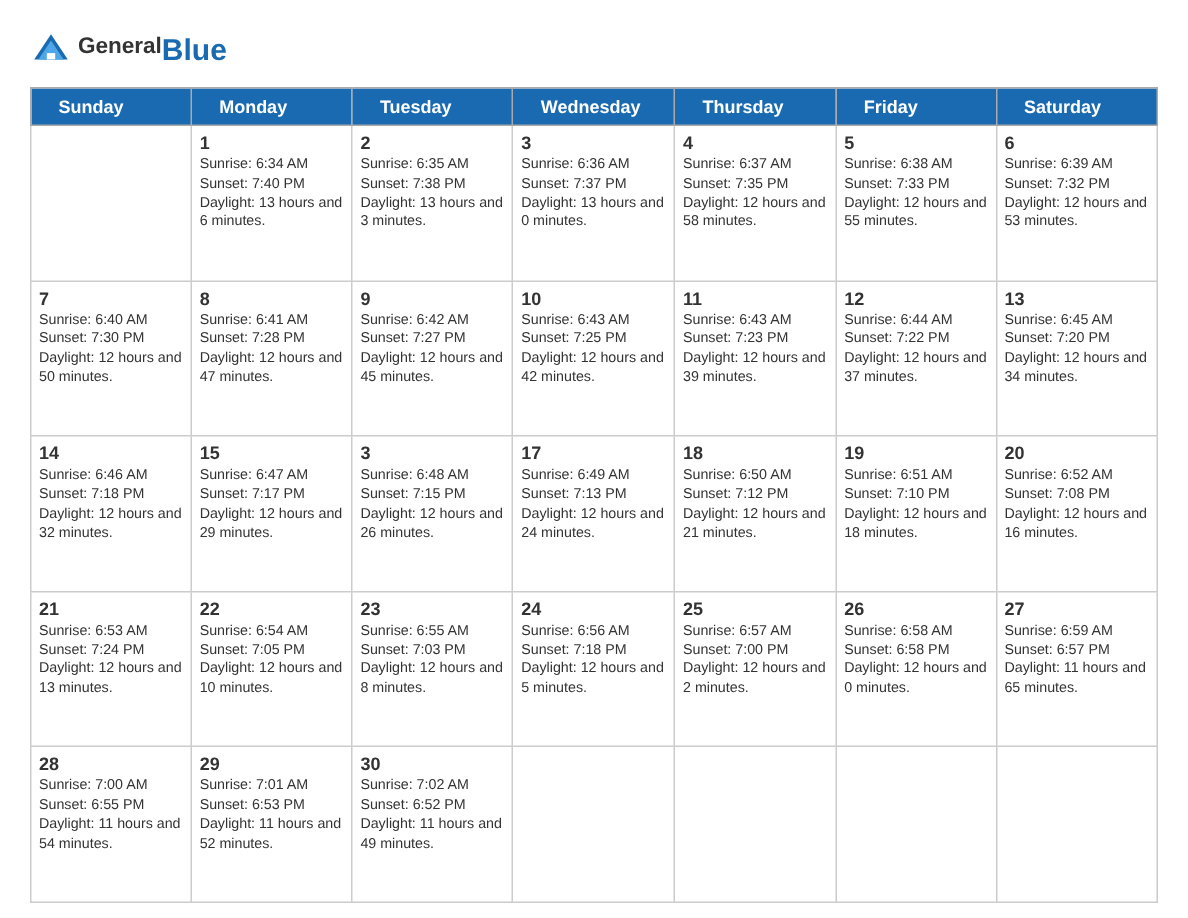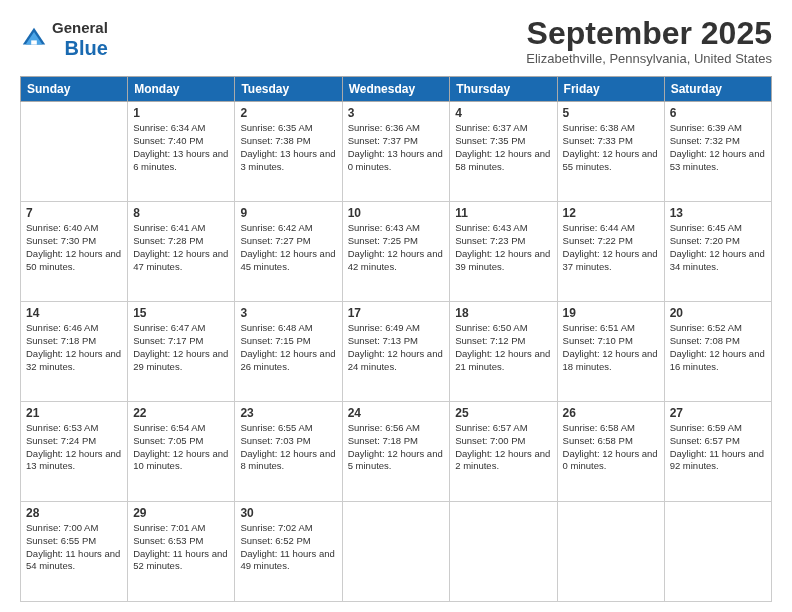--- a/index.html
+++ b/index.html
@@ -23,23 +23,22 @@
       justify-content: space-between;
       margin-bottom: 10px;
     }
     .logo {
       display: flex;
       align-items: center;
       margin-top: 4px;
     }
     .logo-text {
       display: flex;
-      flex-direction: column;
+      flex-direction: row;
       line-height: 1.1;
-      align-items: flex-end;
     }
     .logo-general {
       font-size: 15px;
       font-weight: bold;
       color: #333;
     }
     .logo-blue {
       font-size: 20px;
       font-weight: bold;
       color: #1a6ab1;
@@ -64,21 +63,21 @@
     }
     .calendar {
       width: 100%;
       border-collapse: collapse;
       flex: 1;
     }
     .calendar thead tr th {
       background-color: #1a6ab1;
       color: white;
       text-align: left;
-      padding: 5px 6px;
+      padding: 5px 18px;
       font-size: 12px;
       font-weight: bold;
       border: 1px solid #aaa;
     }
     .calendar tbody tr td {
       border: 1px solid #ccc;
       vertical-align: top;
       padding: 4px 5px;
       width: 108px;
       height: 88px;
@@ -113,24 +112,20 @@
       <svg class="logo-icon" viewBox="0 0 40 40">
         <polygon points="20,4 36,28 4,28" fill="#1a6ab1"></polygon>
         <polygon points="20,10 32,28 8,28" fill="#4da6e8"></polygon>
         <rect x="16" y="22" width="8" height="6" fill="#fff"></rect>
       </svg>
       <div class="logo-text">
         <span class="logo-general">General</span>
         <span class="logo-blue">Blue</span>
       </div>
     </div>
-    <div class="title-section">
-      <div class="month-title">September 2025</div>
-      <div class="location">Elizabethville, Pennsylvania, United States</div>
-    </div>
   </div>
 
   <table class="calendar">
     <thead>
       <tr>
         <th>Sunday</th>
         <th>Monday</th>
         <th>Tuesday</th>
         <th>Wednesday</th>
         <th>Thursday</th>
@@ -353,21 +348,21 @@
           <span>Sunrise: 6:58 AM</span><br>
           <span>Sunset: 6:58 PM</span><br>
           <span>Daylight: 12 hours and 0 minutes.</span>
         </div>
       </td>
           <td>
         <span class="day-number">27</span>
         <div class="day-info">
           <span>Sunrise: 6:59 AM</span><br>
           <span>Sunset: 6:57 PM</span><br>
-          <span>Daylight: 11 hours and 92 minutes.</span>
+          <span>Daylight: 11 hours and 65 minutes.</span>
         </div>
       </td>
         </tr>
         <tr>
           <td>
         <span class="day-number">28</span>
         <div class="day-info">
           <span>Sunrise: 7:00 AM</span><br>
           <span>Sunset: 6:55 PM</span><br>
           <span>Daylight: 11 hours and 54 minutes.</span>

